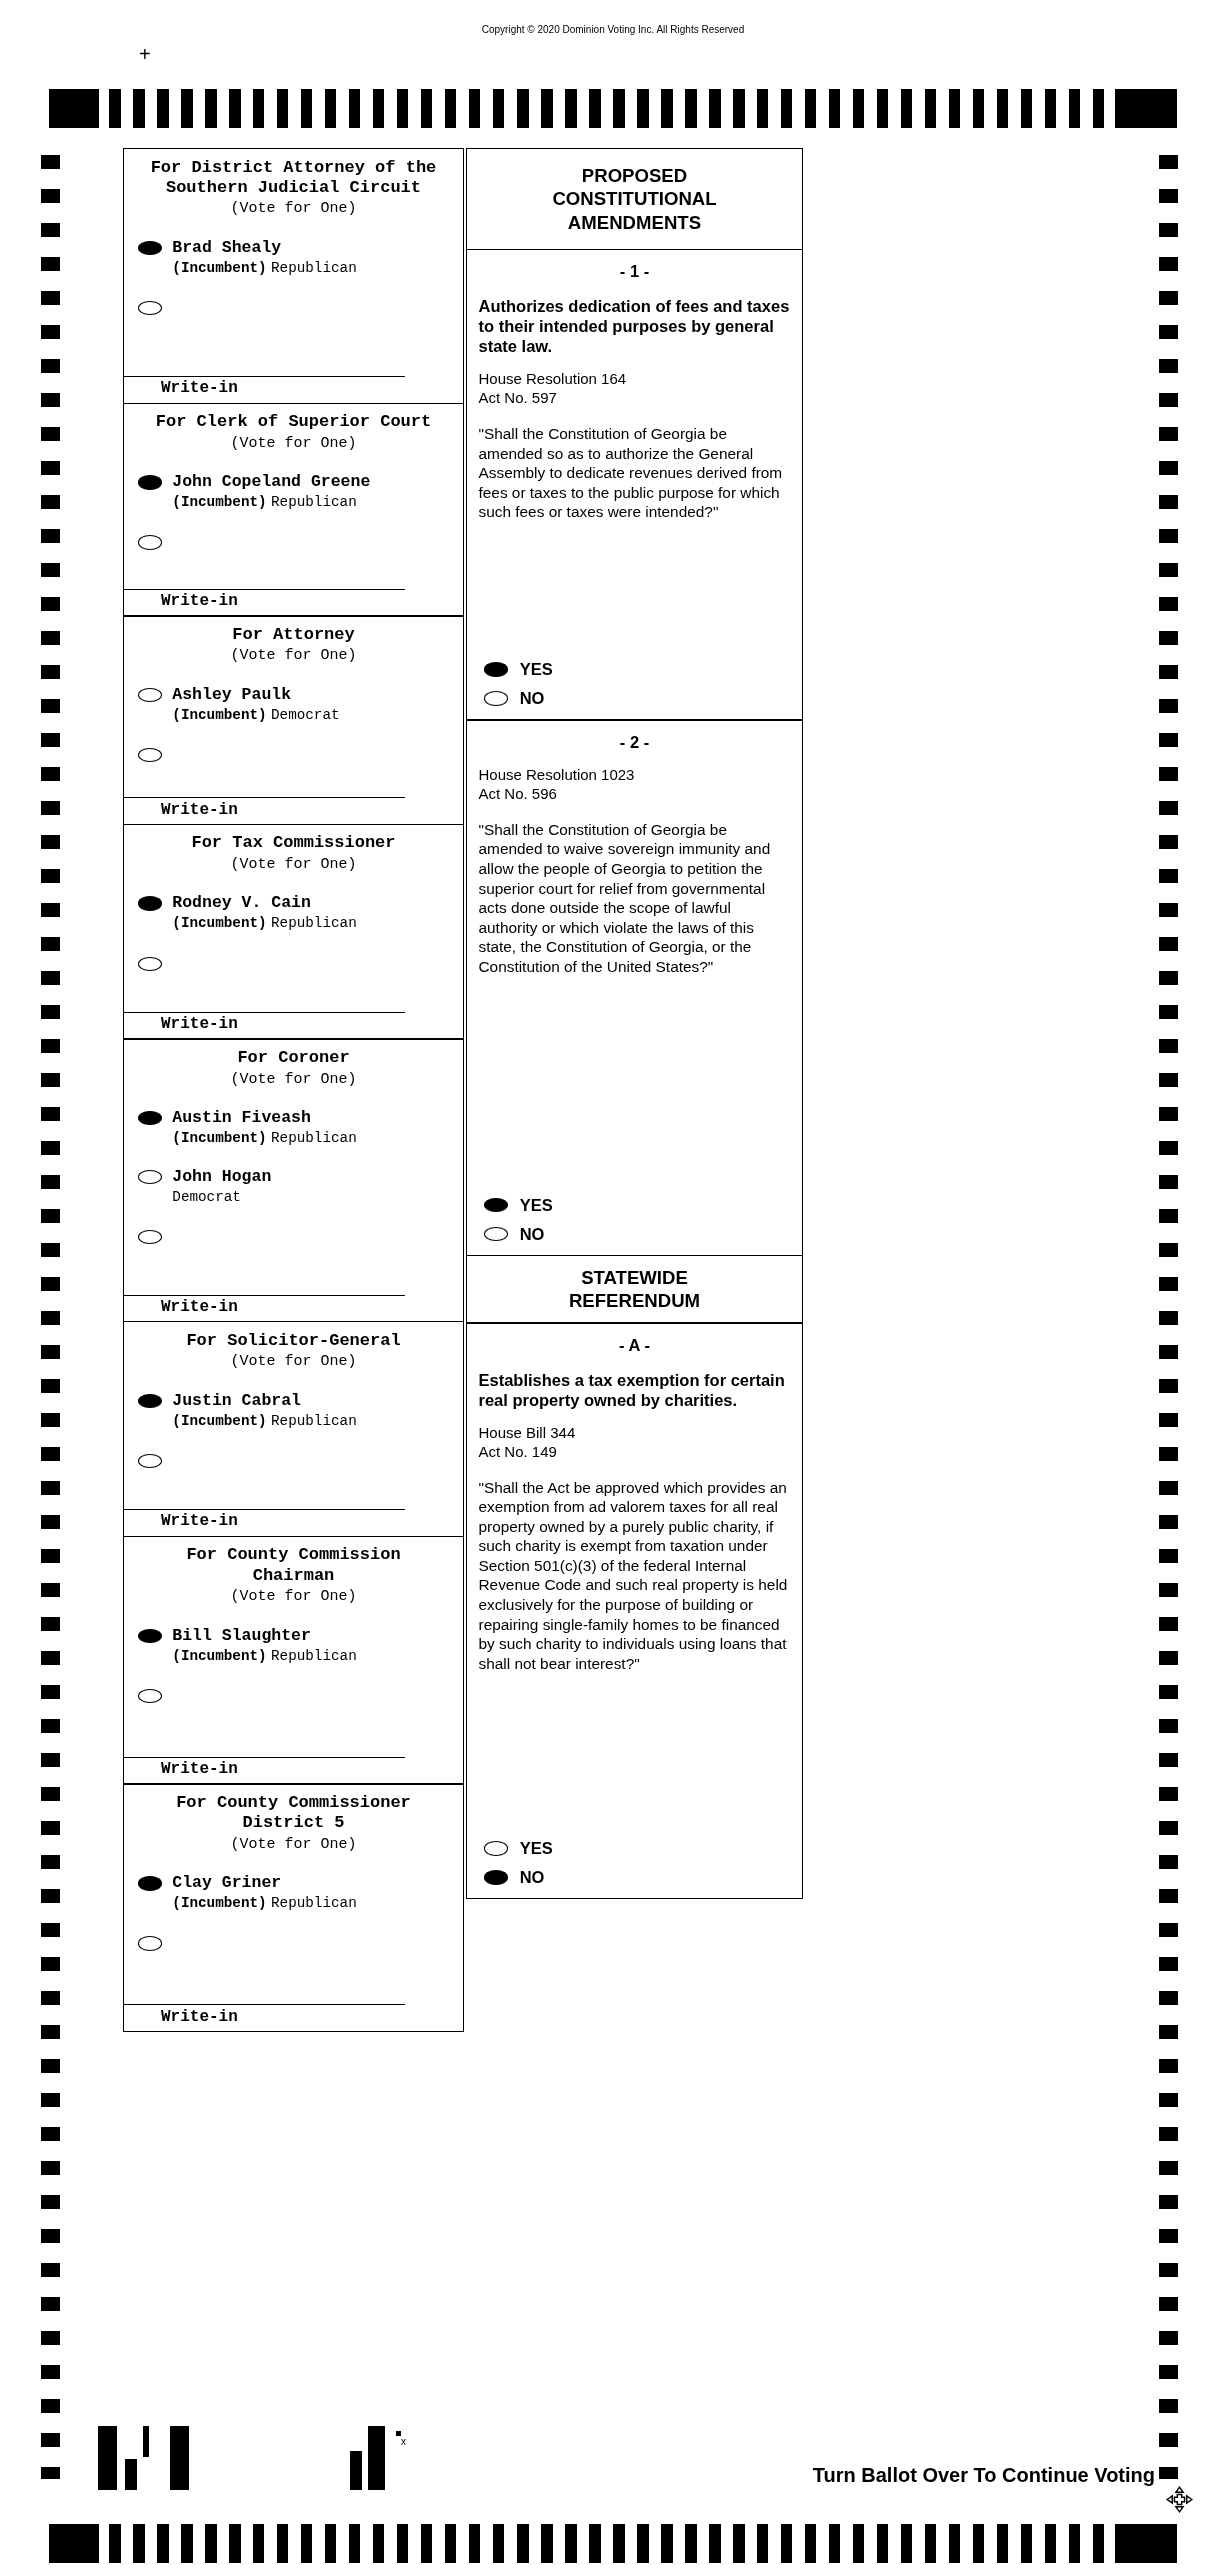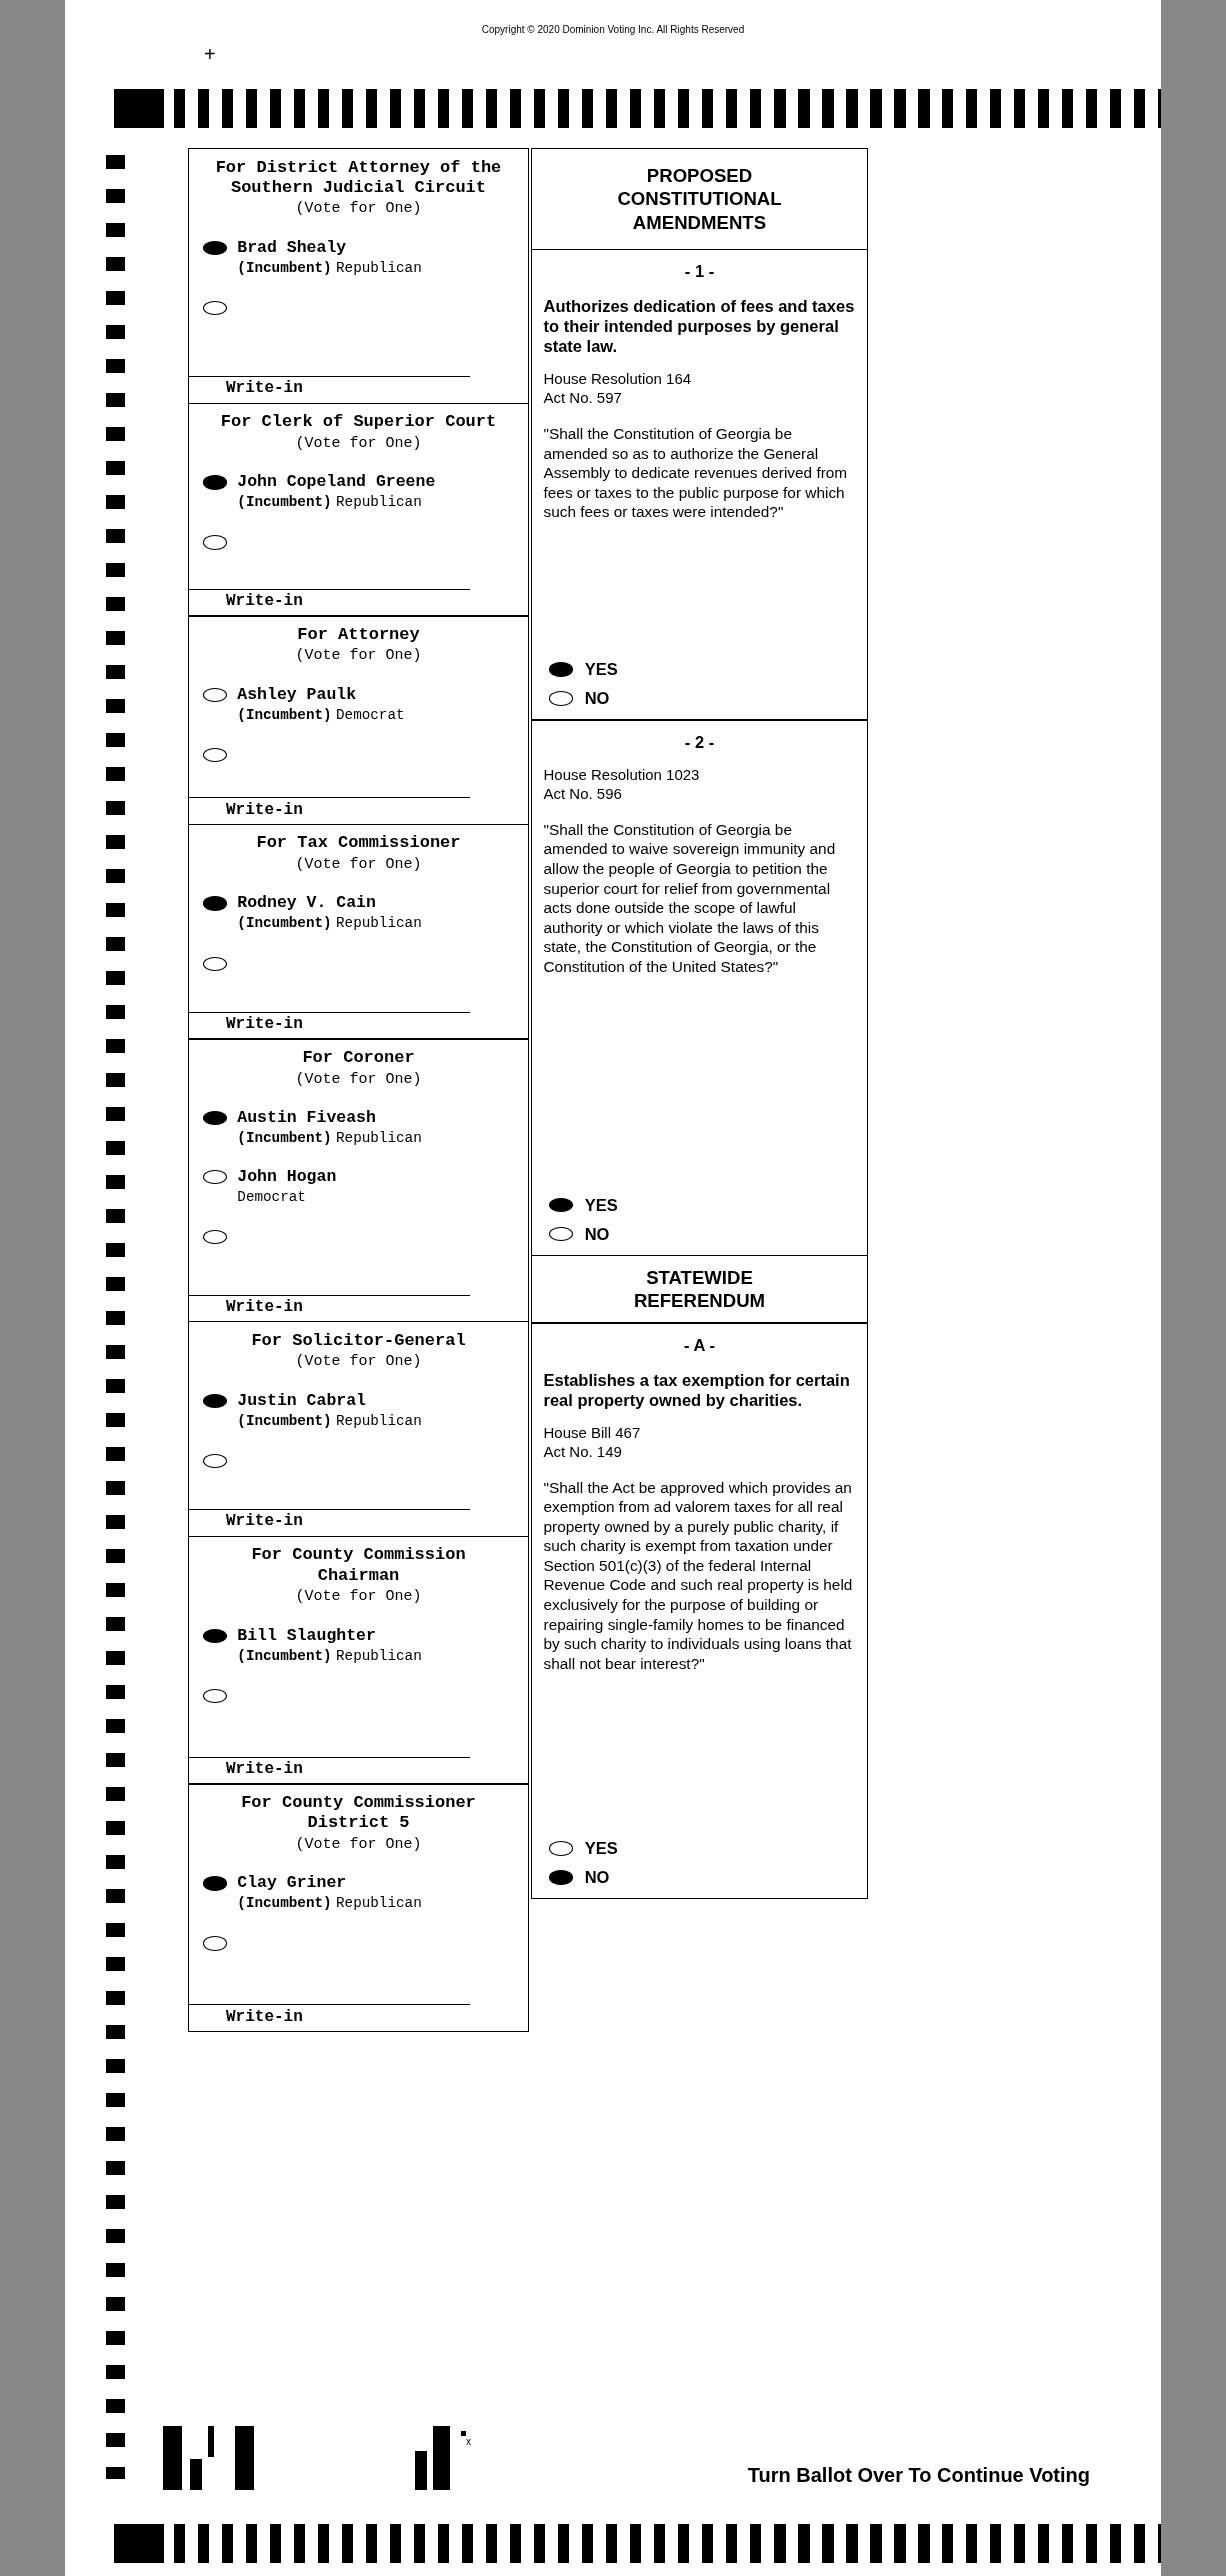--- a/index.html
+++ b/index.html
@@ -1,17 +1,17 @@
 <!DOCTYPE html>
 <html style="font-size:11.5px"><head>
 <meta charset="utf-8">
 <style>
   html,body { margin:0; padding:0; background:#888; }
   .sheet {
-    position:relative; width:1096px; height:2576px; background:#ffffff;
+    position:relative; width:1226px; height:2576px; background:#ffffff;
     font-family:"Liberation Sans", sans-serif; color:#000; overflow:hidden;
     margin:0 auto;
   }
   
   .copyright { position:absolute; top:24px; left:0; width:100%; text-align:center; font-size:10px; }
   .plus-mark { position:absolute; left:139px; top:43px; font-size:20px; font-weight:normal; }
   .band-block { position:absolute; background:#000; }
   .band-bars  { position:absolute; background:repeating-linear-gradient(90deg,#000 0 11.5px,transparent 11.5px 24px); }
   .side-col   { position:absolute; width:18.6px; background:repeating-linear-gradient(180deg,#000 0 14.3px,transparent 14.3px 34px); }
   .code-mark  { position:absolute; background:#000; }
@@ -287,21 +287,21 @@
         </div>
       </div>
     </section>
 
     <div class="measure-head" style="min-height:69px">STATEWIDE
 REFERENDUM</div>
 
     <section class="measure" style="min-height:577px">
       <div class="m-number">- A -</div>
       <div class="m-summary">Establishes a tax exemption for certain real property owned by charities.</div>
-      <div class="m-refs">House Bill 467
+      <div class="m-refs">House Bill 344
 Act No. 149</div>
       <div class="m-question">"Shall the Act be approved which provides an exemption from ad valorem taxes for all real property owned by a purely public charity, if such charity is exempt from taxation under Section 501(c)(3) of the federal Internal Revenue Code and such real property is held exclusively for the purpose of building or repairing single-family homes to be financed by such charity to individuals using loans that shall not bear interest?"</div>
       <div class="choices">
         <div class="choice">
           <span class="oval"></span>
           <span class="choice-label">YES</span>
         </div>
         <div class="choice">
           <span class="oval filled"></span>
           <span class="choice-label">NO</span>

